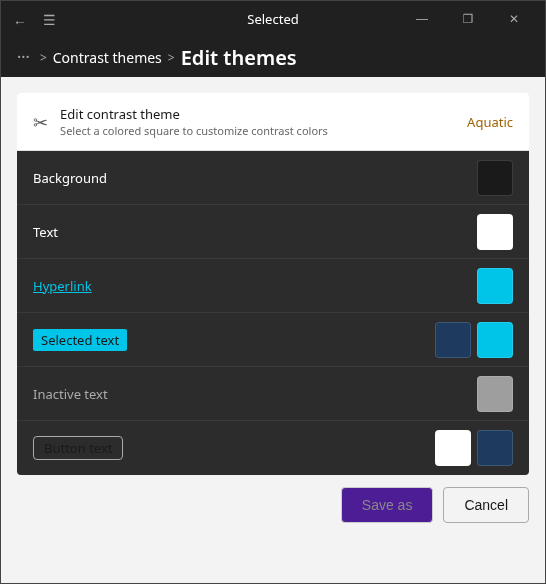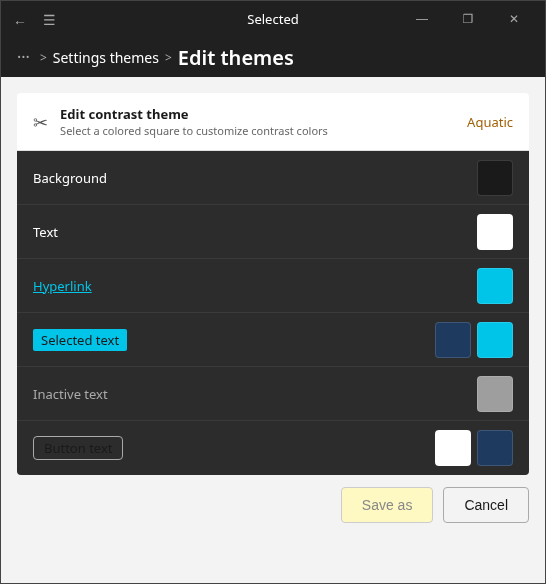--- a/index.html
+++ b/index.html
@@ -119,21 +119,21 @@
       display: flex;
       align-items: center;
       gap: 12px;
     }
     .theme-icon {
       color: #555;
       font-size: 18px;
     }
     .theme-header-text h3 {
       font-size: 13px;
-      font-weight: 700;
+      font-weight: 400;
       color: #1a1a1a;
     }
     .theme-header-text p {
       font-size: 11px;
       color: #666;
     }
     .theme-name {
       font-size: 13px;
       color: #a16207;
     }
@@ -205,21 +205,21 @@
     }
     .btn {
       height: 36px;
       padding: 0 20px;
       border-radius: 4px;
       font-size: 14px;
       cursor: pointer;
       border: 1px solid transparent;
     }
     .btn-save {
-      background: #fef9c3;
+      background: #4c1d95;
       color: #888;
       border: 1px solid #ccc;
     }
     .btn-cancel {
       background: #f3f3f3;
       color: #1a1a1a;
       border: 1px solid #aaa;
     }
   </style>
 </head>
@@ -236,21 +236,21 @@
     <div class="titlebar-controls-right">
       <button class="title-btn">—</button>
       <button class="title-btn">❐</button>
       <button class="title-btn close">✕</button>
     </div>
   </div>
 
   <div class="breadcrumb-bar">
     <span class="breadcrumb-dots">···</span>
     <span class="breadcrumb-chevron">&gt;</span>
-    <span class="breadcrumb-link">Settings themes</span>
+    <span class="breadcrumb-link">Contrast themes</span>
     <span class="breadcrumb-chevron">&gt;</span>
     <span class="breadcrumb-current">Edit themes</span>
   </div>
 
   <div class="content-area">
 
     <div class="theme-header">
       <div class="theme-header-left">
         <span class="theme-icon">✂</span>
         <div class="theme-header-text">

